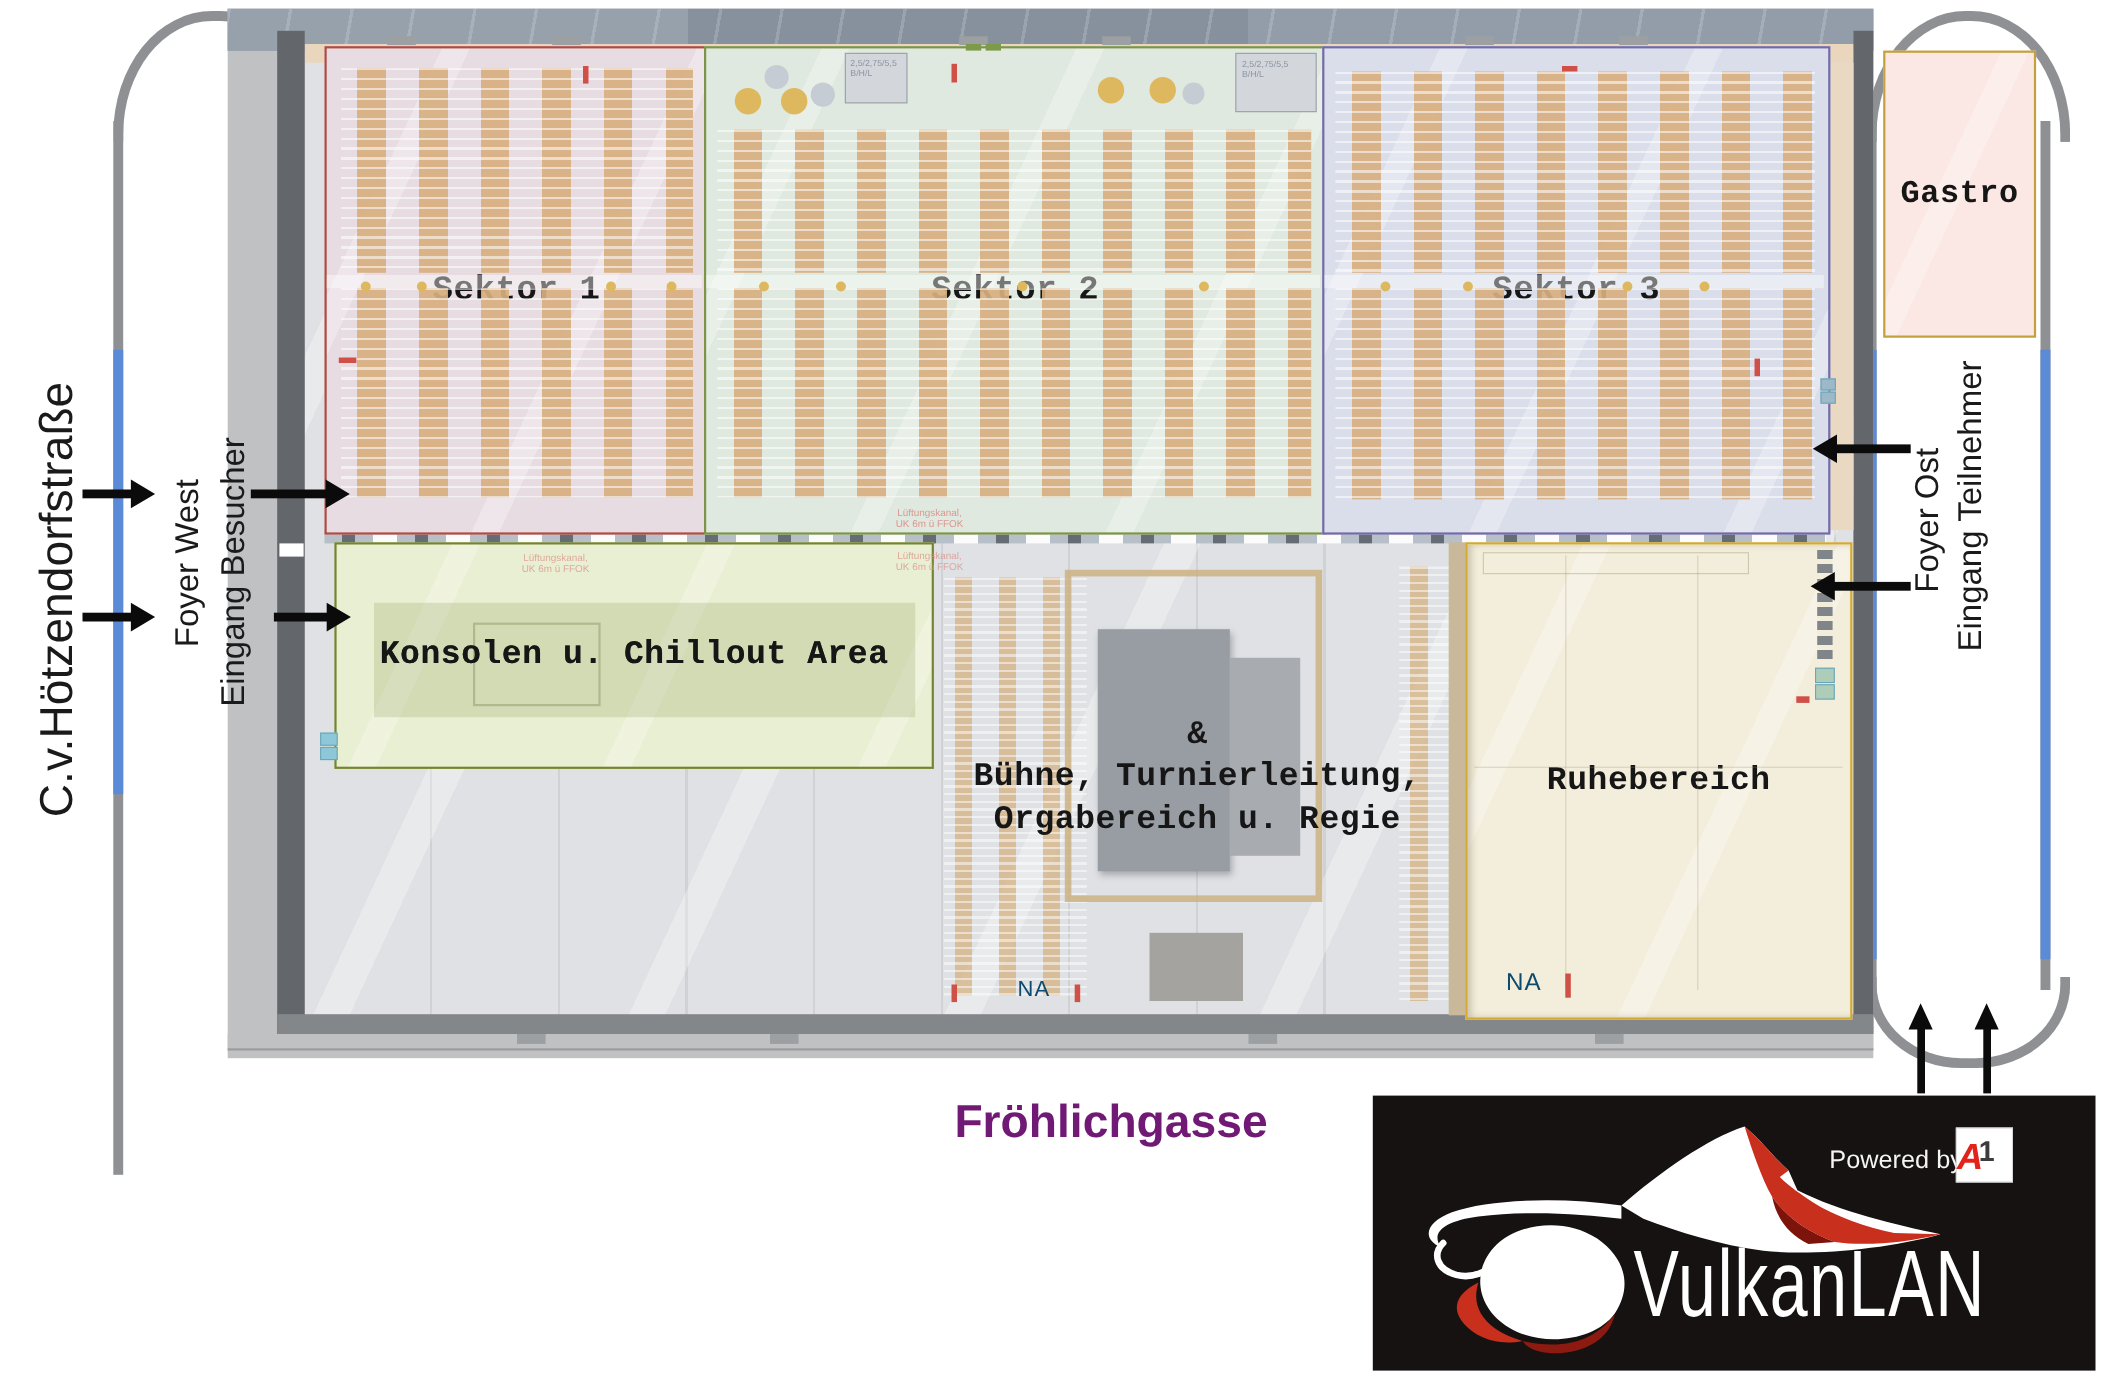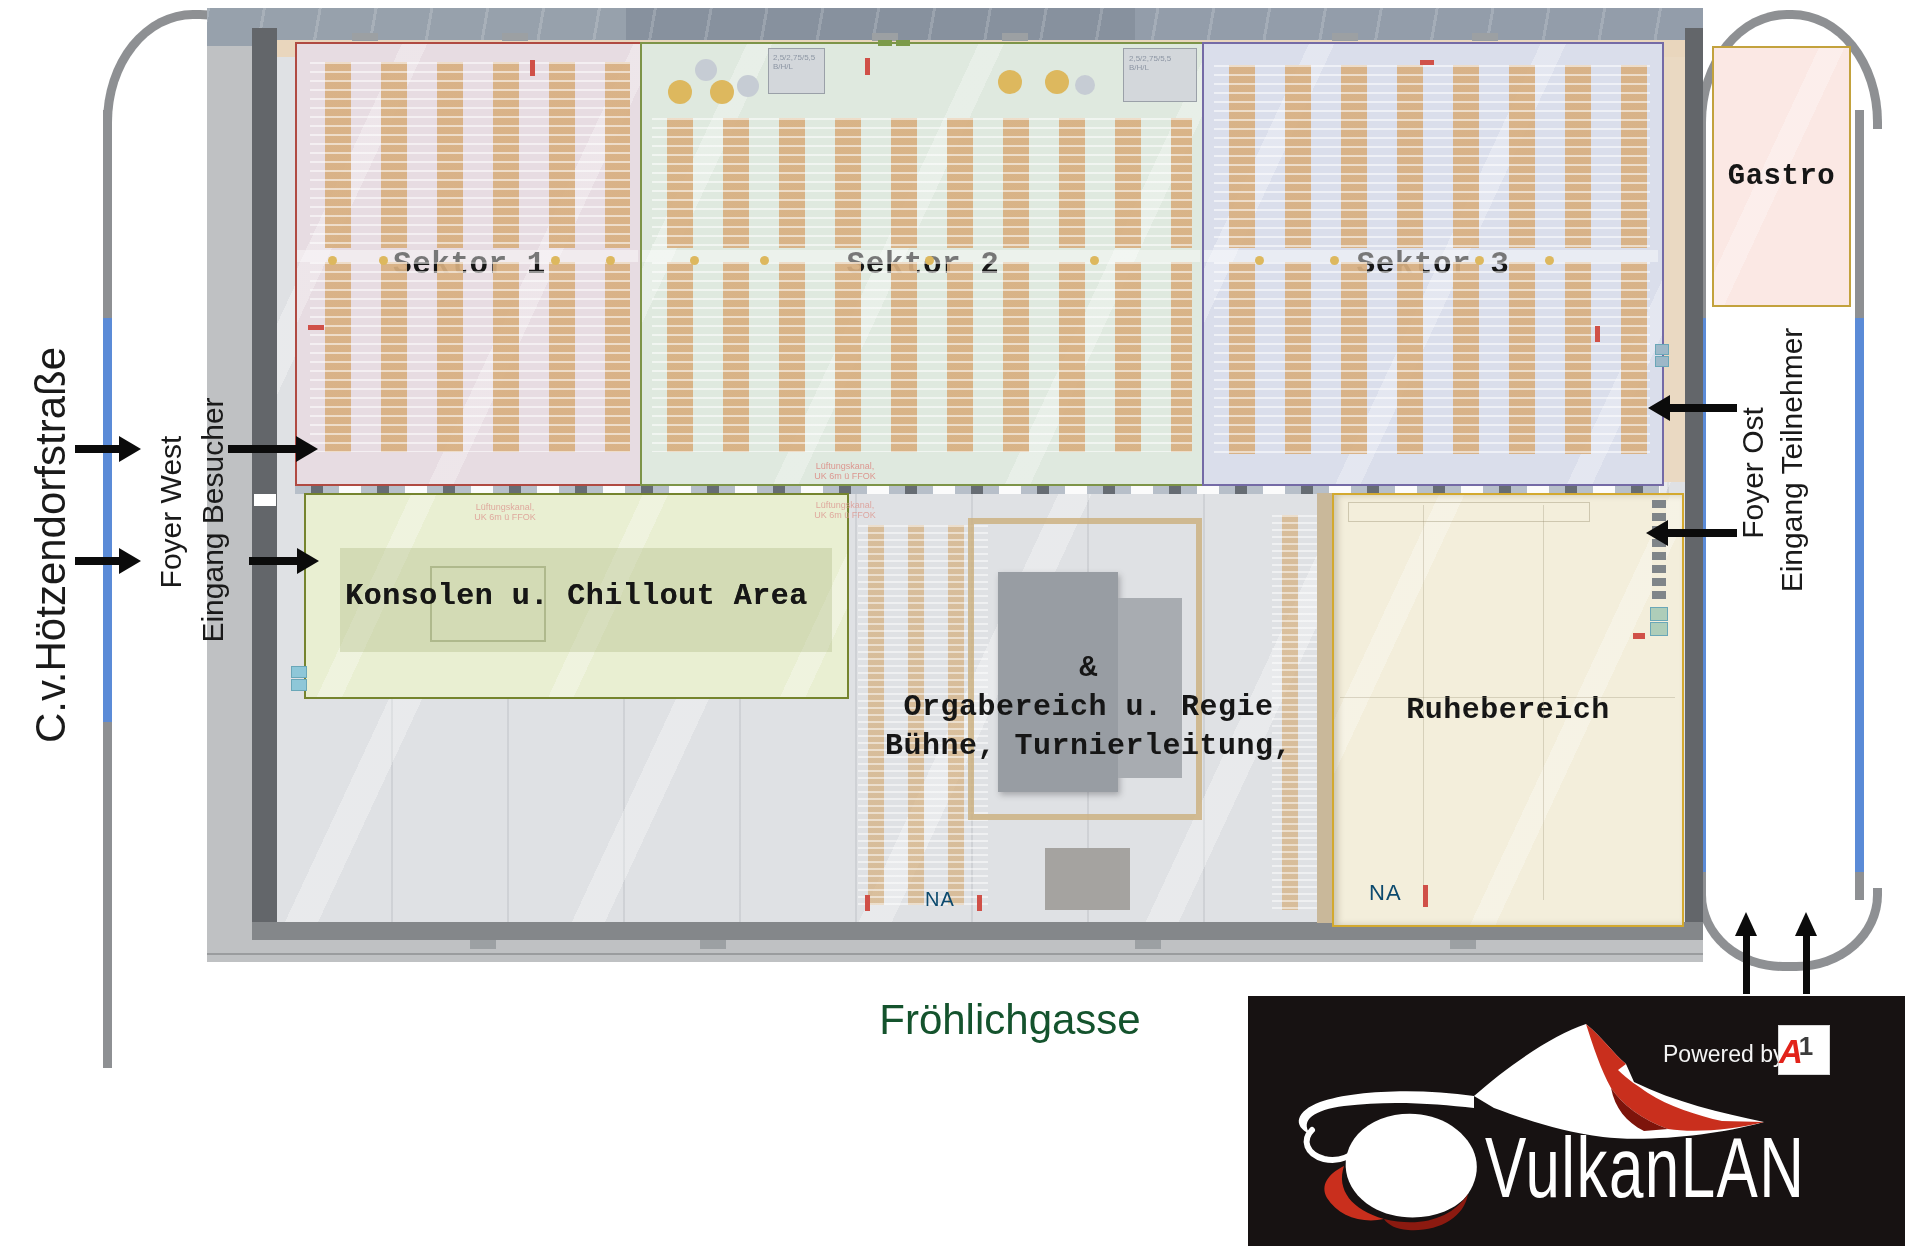--- a/index.html
+++ b/index.html
@@ -38,21 +38,21 @@
       repeating-linear-gradient(180deg, rgba(255,255,255,.55) 0 2px, rgba(255,255,255,0) 2px 9px),
       repeating-linear-gradient(90deg, rgba(219,178,129,0) 0 15px, rgba(216,175,128,.92) 15px 41px, rgba(219,178,129,0) 41px 56px);}
   .tables-sm{background-image:
       repeating-linear-gradient(180deg, rgba(255,255,255,.5) 0 2px, rgba(255,255,255,0) 2px 7px),
       repeating-linear-gradient(90deg, rgba(213,177,130,0) 0 10px, rgba(213,177,130,.75) 10px 26px, rgba(213,177,130,0) 26px 40px);}
   .aisle{background:rgba(255,255,255,.42);}
   
   .vtext{position:absolute;transform:translate(-50%,-50%) rotate(-90deg);white-space:nowrap;color:#1a1a1a;}
   .street{font-size:42px;}
   .foyer{font-size:30px;}
-  .hstreet{position:absolute;transform:translate(-50%,-50%);font-size:42px;color:#14532d;white-space:nowrap;}
+  .hstreet{position:absolute;transform:translate(-50%,-50%);font-size:42px;color:#701a75;white-space:nowrap;font-weight:bold;}
   .note-vent{position:absolute;transform:translate(-50%,-50%);font-size:9px;line-height:10px;color:#dc9790;white-space:pre-line;text-align:center;}
   .note-dims{position:absolute;font-size:8px;line-height:9px;color:#8d96a4;white-space:pre-line;}
   .note-na{position:absolute;color:#0c4a6e;font-size:20px;letter-spacing:1px;margin-left:12px;}
   .redmark{position:absolute;background:#d05048;}
   .dot{position:absolute;border-radius:50%;}
   .gold{background:#ddb85e;}
   .graydot{background:#c6ccd4;}
   .door-tab{position:absolute;background:#9ca0a3;}
   .room{position:absolute;background:#d3d7db;border:1px solid #9aa0a8;}
   .tile-teal{position:absolute;background:#8ec7d8;border:1px solid #6aa7b8;}
@@ -179,22 +179,22 @@
 
   <div class="abs tables-sm" style="left:858px;top:525px;width:130px;height:380px;"></div>
   <div class="abs tables-sm" style="left:1272px;top:515px;width:62px;height:395px;"></div>
   <div class="abs" style="left:968px;top:518px;width:222px;height:290px;border:6px solid rgba(205,178,131,.85);"></div>
   <div class="abs" style="left:998px;top:572px;width:120px;height:220px;background:#989da3;box-shadow:2px 3px 6px rgba(60,60,65,.35);"></div>
   <div class="abs" style="left:1118px;top:598px;width:64px;height:180px;background:#a8acb1;"></div>
   <div class="abs" style="left:1045px;top:848px;width:85px;height:62px;background:#a5a3a0;"></div>
   <div class="abs region" style="left:845px;top:493px;width:487px;height:429px;background:transparent;">
     <div class="rlabel" style="line-height:39px;">
       <div>&amp;</div>
+      <div>Bühne, Turnierleitung,</div>
       <div>Orgabereich u. Regie</div>
-      <div>Bühne, Turnierleitung,</div>
     </div>
   </div>
 
   <div class="abs" style="left:1317px;top:493px;width:15px;height:430px;background:#c9b89a;"></div>
   <div class="abs region ruhe" style="left:1332px;top:493px;width:348px;height:430px;">
     <span class="rlabel">Ruhebereich</span>
   </div>
   <div class="abs" style="left:1348px;top:502px;width:240px;height:18px;border:1px solid rgba(150,140,110,.40);"></div>
   <div class="abs" style="left:1423px;top:505px;width:1px;height:395px;background:rgba(150,140,110,.30);"></div>
   <div class="abs" style="left:1543px;top:505px;width:1px;height:395px;background:rgba(150,140,110,.30);"></div>

